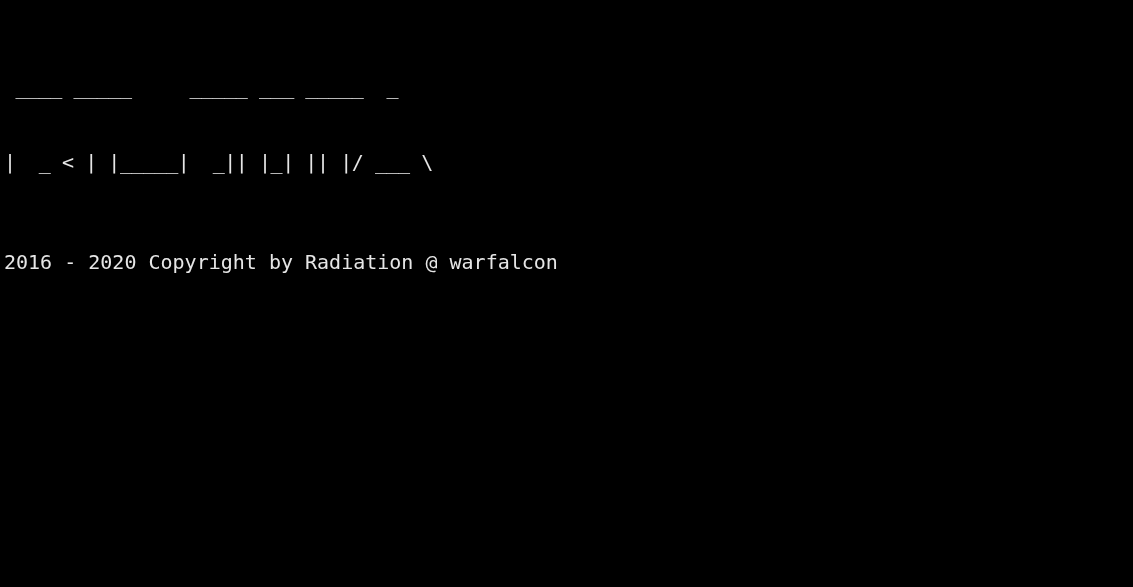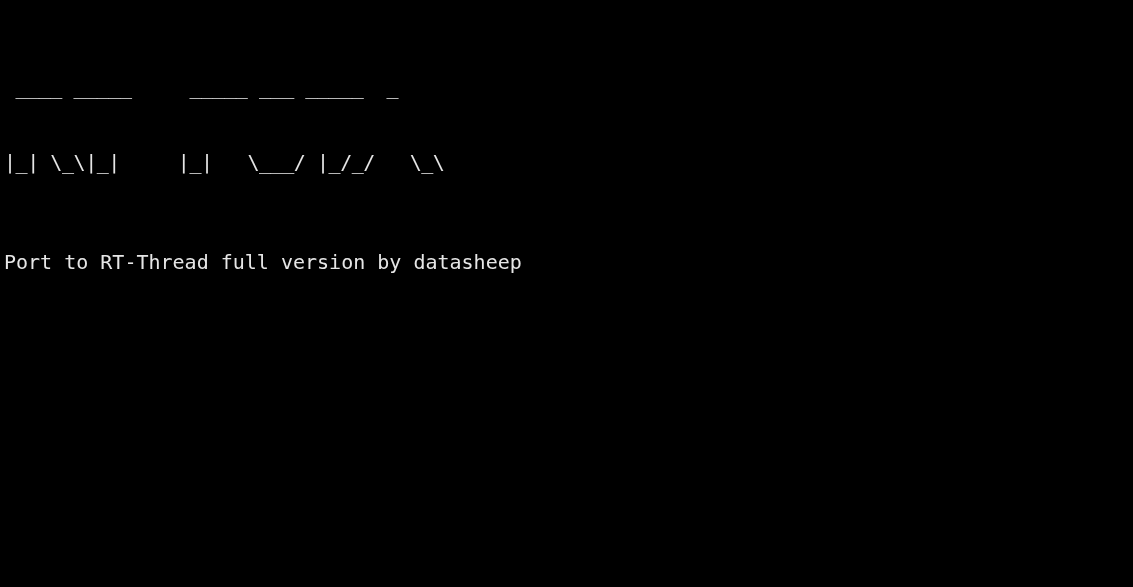--- a/index.html
+++ b/index.html
@@ -47,23 +47,23 @@
   }
   .white   { color: #e6e6e6; }
 </style>
 </head>
 <body>
 
 <div id="terminal">
   <div class="screen">
 
     <div class="banner white"> ____ _____     _____ ___ _____  _    </div>
-    <div class="banner white">|_| \_\|_|     |_|   \___/ |_/_/   \_\</div>
+    <div class="banner white">|  _ &lt; | |_____|  _|| |_| || |/ ___ \ </div>
 
-    <div class="line white">Port to RT-Thread full version by datasheep</div>
+    <div class="line white">2016 - 2020 Copyright by Radiation @ warfalcon</div>
     
 
     
 
     
     
 
     
     
     

